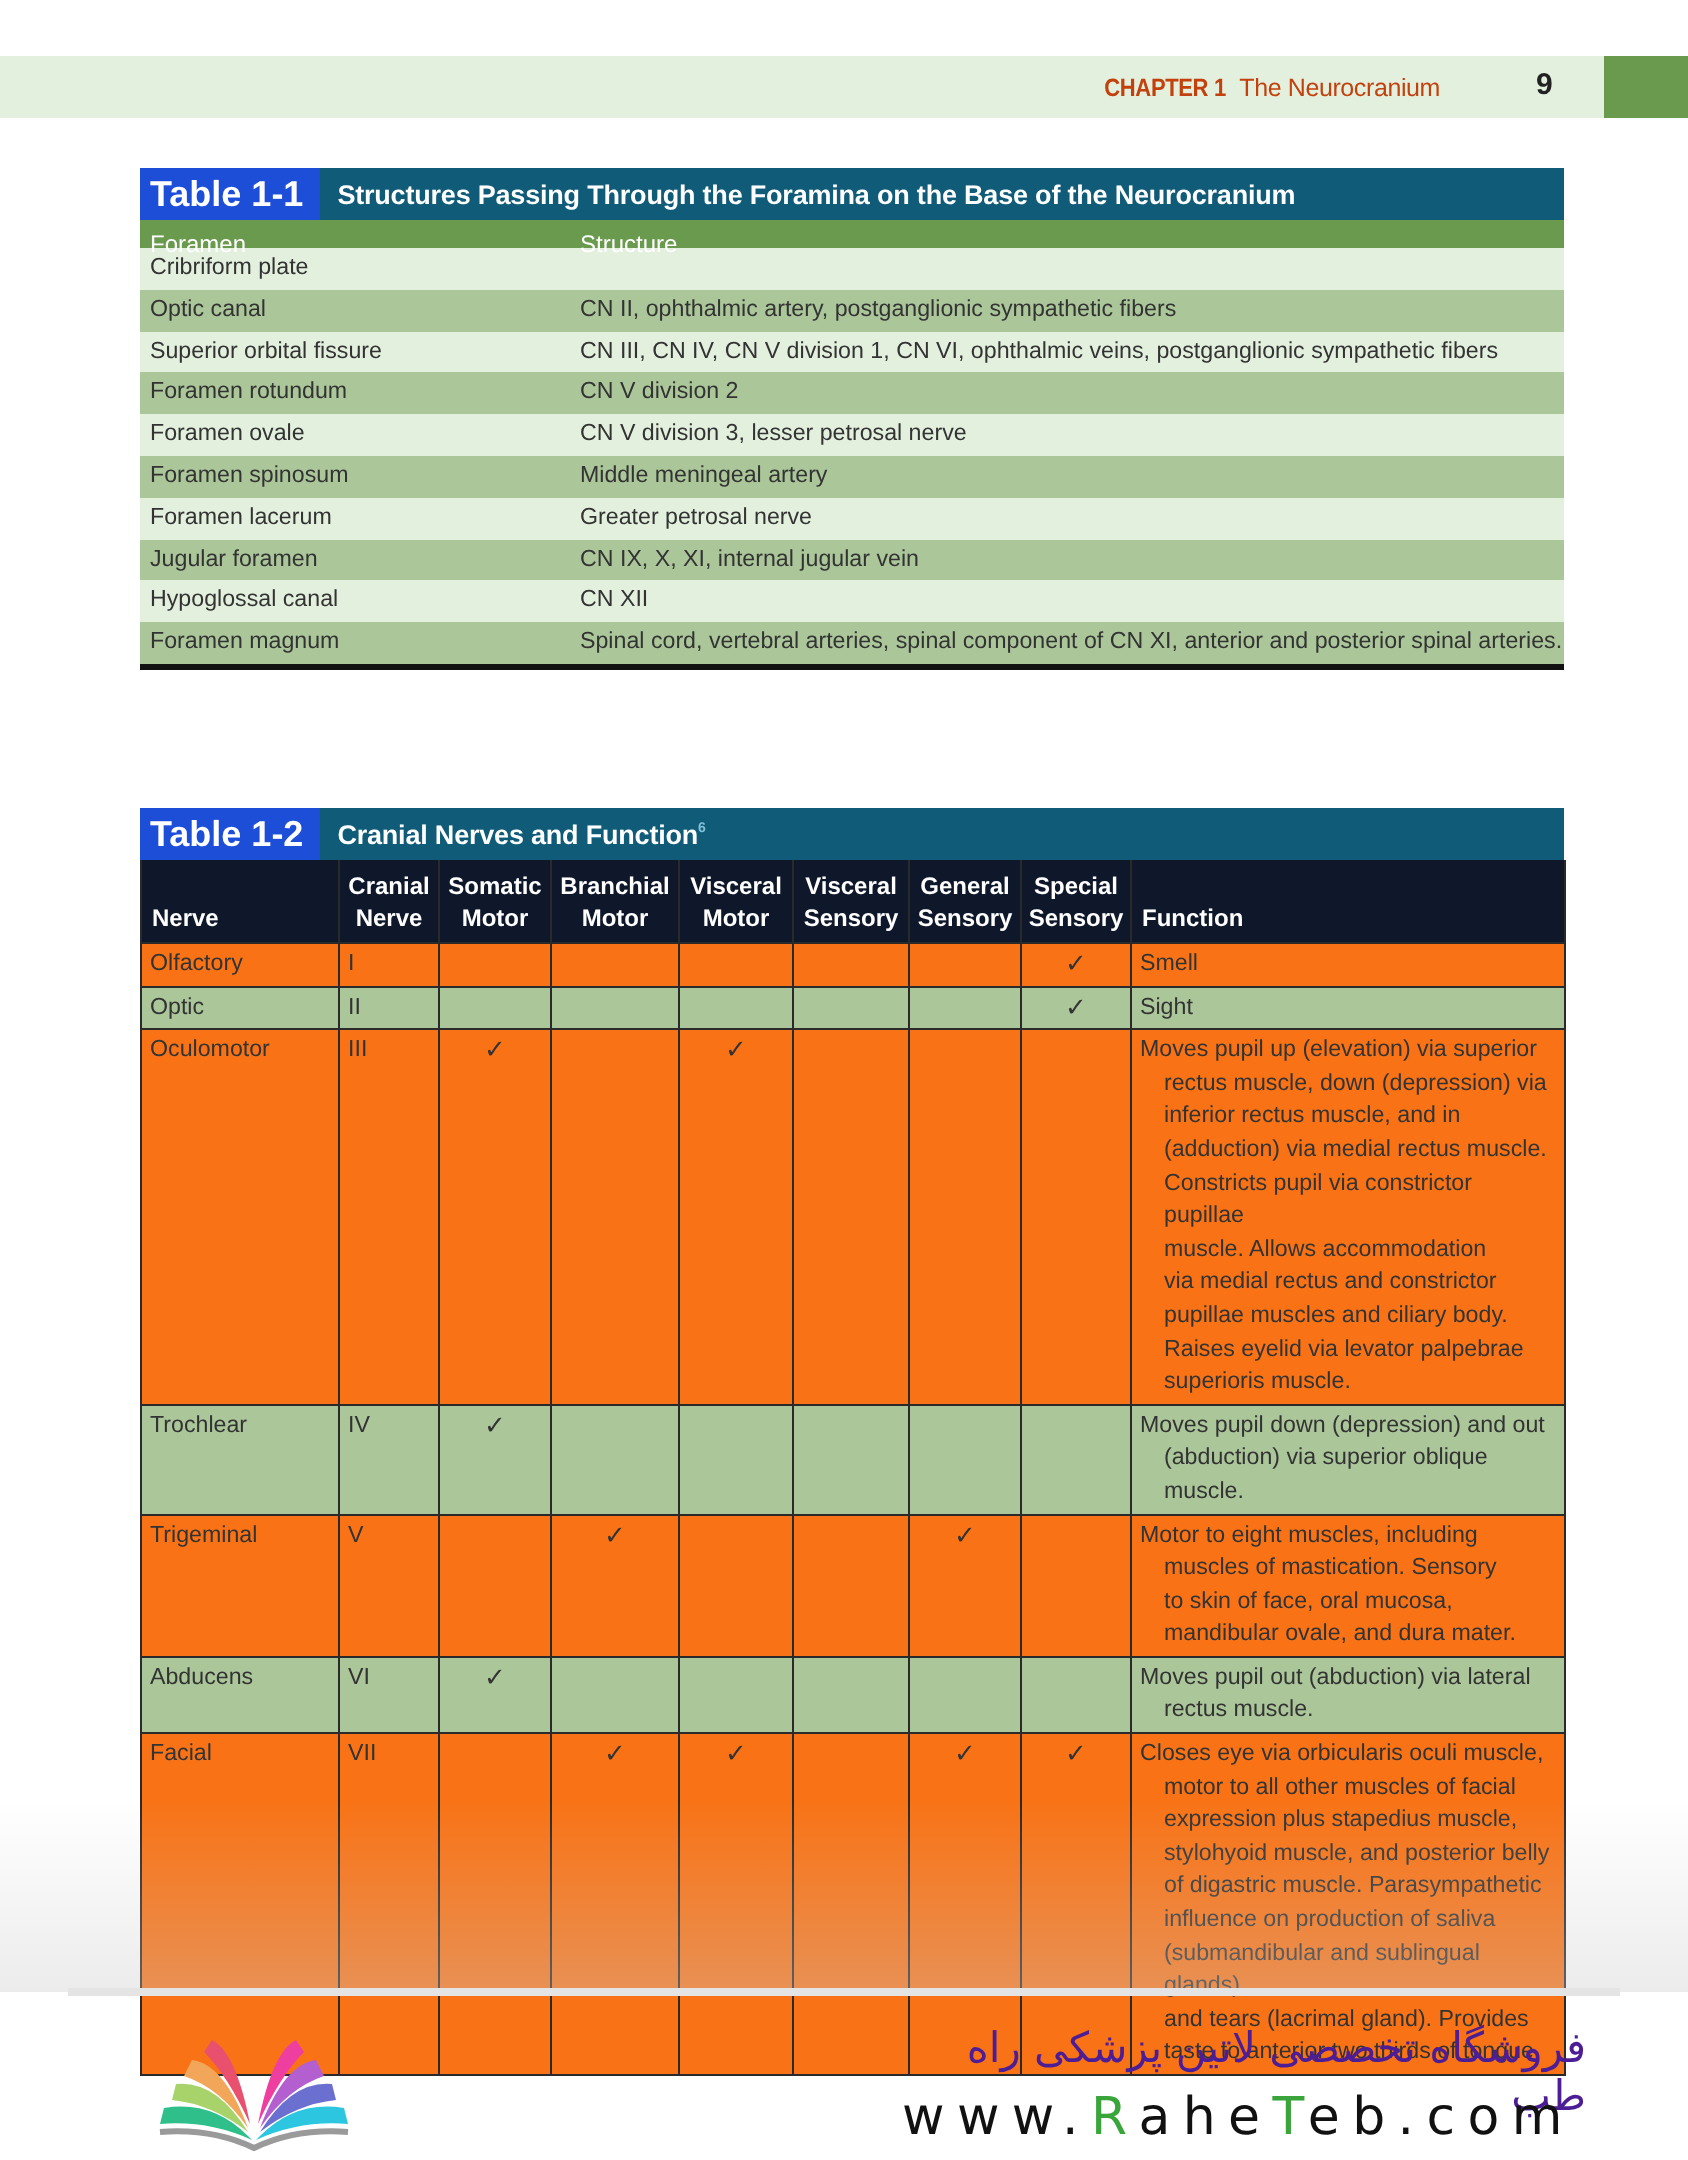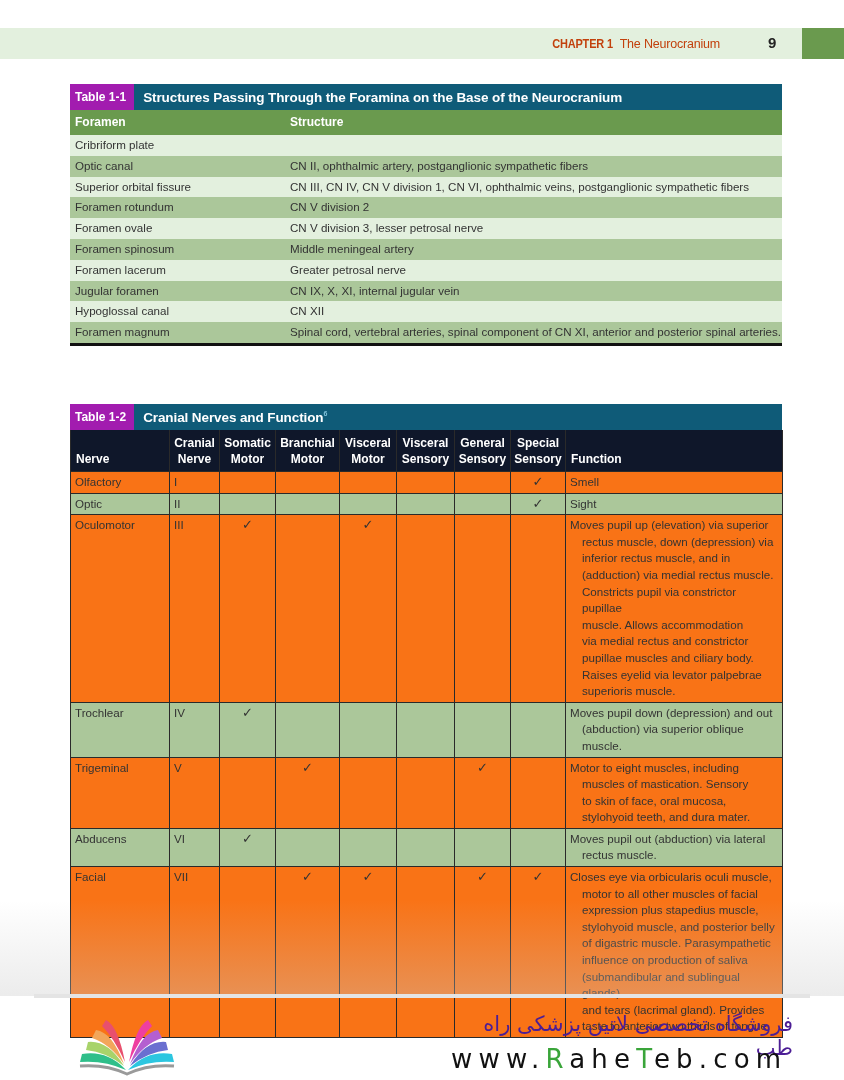--- a/index.html
+++ b/index.html
@@ -5,28 +5,28 @@
   html,body{margin:0;padding:0;}
   body{width:844px;height:1080px;background:#ffffff;position:relative;overflow:hidden;
        font-family:"Liberation Sans", sans-serif;color:#2a2a2a;}
   .header-band{position:absolute;left:0;top:28px;width:802px;height:31px;background:#e3f0de;}
   .header-green{position:absolute;left:802px;top:28px;width:42px;height:31px;background:#6a9a4e;}
   .header-text{position:absolute;top:37px;right:124px;font-size:12.5px;color:#c2410c;letter-spacing:-0.2px;}
   .header-text .ch{font-weight:bold;transform:scaleX(0.88);display:inline-block;}
   .page-num{position:absolute;left:768px;top:34px;font-weight:bold;font-size:15px;color:#222;}
 
   .tbl-title{position:absolute;height:26px;background:#0f5b78;display:flex;align-items:center;}
-  .tbl-title .lbl{background:#a21caf;color:#fff;font-weight:bold;font-size:12px;height:26px;line-height:26px;padding:0 8px 0 5px;}
+  .tbl-title .lbl{background:#1d4ed8;color:#fff;font-weight:bold;font-size:18px;height:26px;line-height:26px;padding:0 8px 0 5px;}
   .tbl-title .cap{color:#fff;font-weight:bold;font-size:13.5px;padding-left:9px;letter-spacing:-0.1px;}
   .tbl-title sup{color:#7fc0d8;font-size:7px;vertical-align:6px;}
 
   
   #t1{position:absolute;left:70px;top:84px;width:712px;}
   #t1 .tbl-title{position:relative;width:712px;}
-  #t1 .hrow{display:flex;background:#6a9a4e;color:#fff;font-weight:bold;font-size:12px;height:25px;line-height:25px;}
+  #t1 .hrow{display:flex;background:#6a9a4e;color:#fff;font-weight:normal;font-size:12px;height:14px;line-height:25px;}
   #t1 .row{display:flex;font-size:11.6px;height:20.8px;line-height:20.8px;color:#333;}
   #t1 .row:nth-child(odd){background:#e3f0de;}
   #t1 .row:nth-child(even){background:#abc79a;}
   #t1 .c1{width:215px;padding-left:5px;}
   #t1 .c2{flex:1;padding-left:0;white-space:nowrap;}
   #t1 .bottom{height:3px;background:#111;}
 
   
   #t2{position:absolute;left:70px;top:404px;width:712px;}
   #t2 .tbl-title{position:relative;width:712px;}
@@ -213,21 +213,21 @@
           <td class="chk"></td>
           <td class="chk"><span>✓</span></td>
           <td class="chk"></td>
           <td class="chk"></td>
           <td class="chk"><span>✓</span></td>
           <td class="chk"></td>
           <td class="fn">
             <span class="first">Motor to eight muscles, including</span>
             <span class="rest">muscles of mastication. Sensory</span>
             <span class="rest">to skin of face, oral mucosa,</span>
-            <span class="rest">stylohyoid teeth, and dura mater.</span>
+            <span class="rest">mandibular ovale, and dura mater.</span>
           </td>
         </tr>
         <tr class="dark">
           <td>Abducens</td>
           <td>VI</td>
           <td class="chk"><span>✓</span></td>
           <td class="chk"></td>
           <td class="chk"></td>
           <td class="chk"></td>
           <td class="chk"></td>

